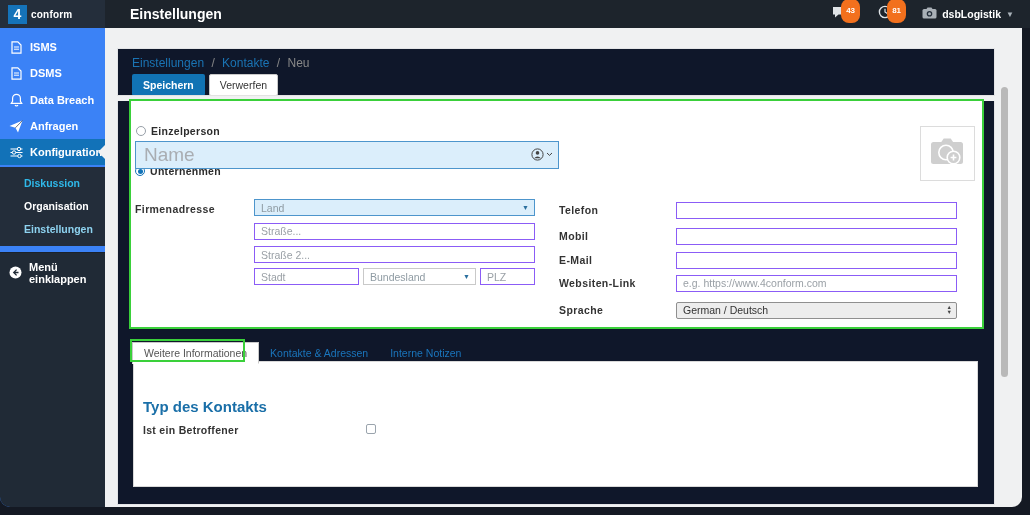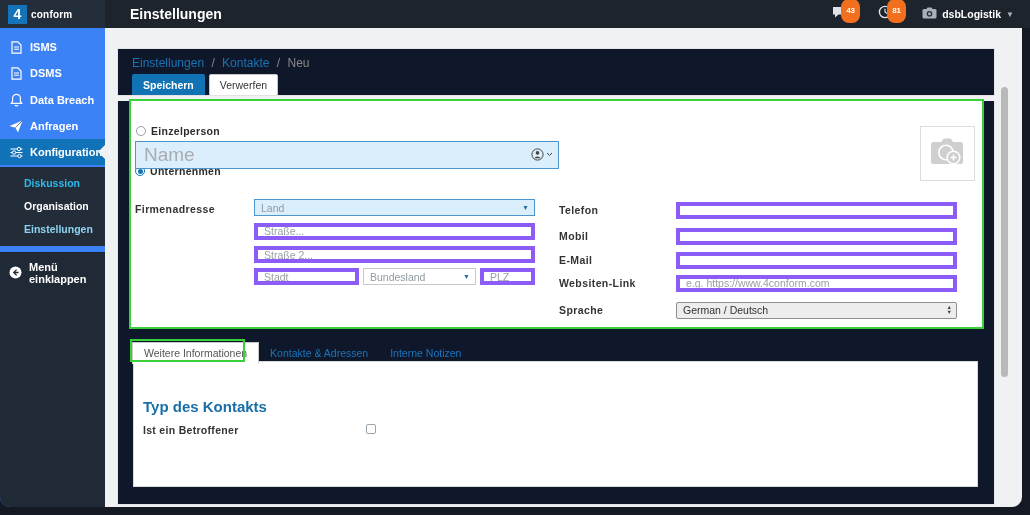--- a/index.html
+++ b/index.html
@@ -60,21 +60,21 @@
   .name-field { position:absolute; left:4px; top:40px; width:424px; height:28px; }
   .name-field input { width:100%; height:100%; background:#dbeefb; border:1px solid #4d95cc; font-size:19px; color:#444; padding:0 30px 0 8px; font-family:"Liberation Sans",sans-serif; }
   .name-field input::placeholder { color:#a9adb2; }
   .person-toggle { position:absolute; right:6px; top:7px; display:flex; align-items:center; gap:2px; cursor:pointer; }
 
   .photo-box { position:absolute; left:789px; top:25px; width:55px; height:55px; border:1px solid #dcdcdc; background:#fff; display:flex; align-items:center; justify-content:center; cursor:pointer; }
 
   .addr-label { position:absolute; left:4px; top:102px; font-size:10.5px; font-weight:bold; color:#333; letter-spacing:.4px; }
   .addr-col { position:absolute; left:123px; top:98px; width:281px; }
   .f-row { margin-bottom:5px; position:relative; }
-  .fld { width:100%; height:17px; border:4px solid #8b5cf6; font-size:10.5px; color:#555; padding:0 6px; font-family:"Liberation Sans",sans-serif; background:#fff; }
+  .fld { width:100%; height:17px; border:1px solid #8b5cf6; font-size:10.5px; color:#555; padding:0 6px; font-family:"Liberation Sans",sans-serif; background:#fff; }
   .fld::placeholder { color:#9aa0a6; }
   .select { height:17px; border:1px solid #c9c9c9; background:#fff; display:flex; align-items:center; padding:0 6px; font-size:10.5px; color:#8f9ba3; cursor:pointer; position:relative; }
   .select .caret { position:absolute; right:5px; top:4px; font-size:7px; color:#2a6f9e; }
   .select.blue { background:#dbeefb; border-color:#4d95cc; }
   .city-row { display:flex; gap:4px; }
   .city-row .c1 { width:105px; flex:none; }
   .city-row .c2 { width:113px; flex:none; }
   .city-row .c3 { width:55px; flex:none; }
 
   .contact-row { position:absolute; left:428px; width:398px; height:18px; display:flex; align-items:center; }

